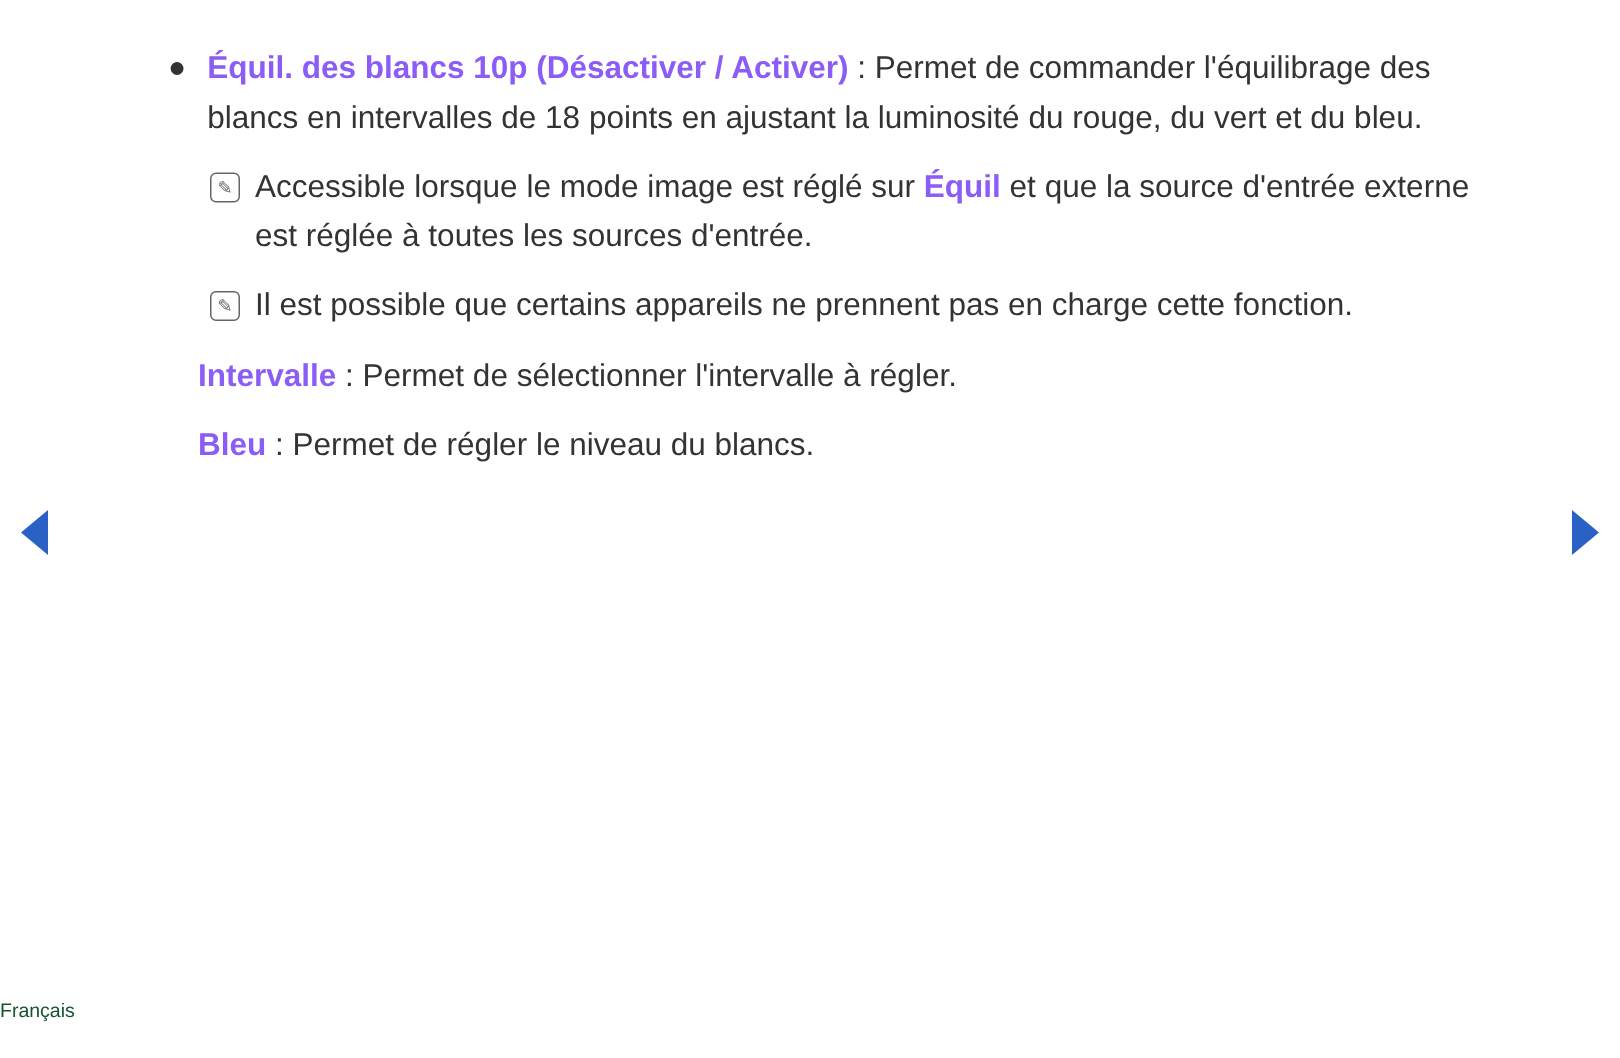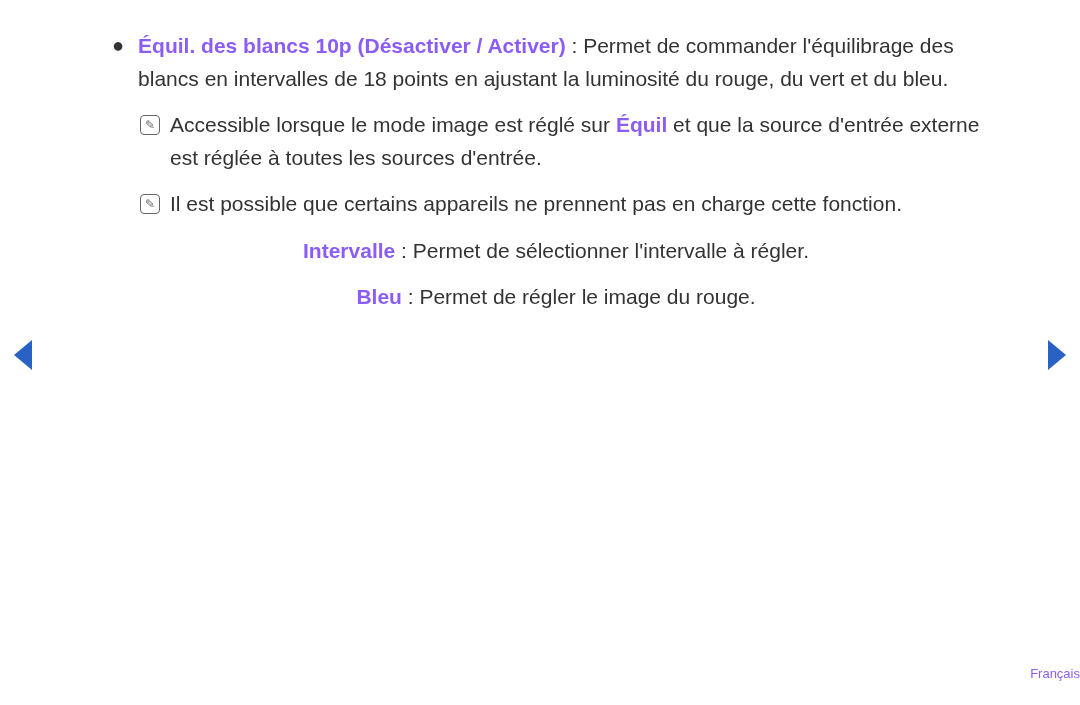--- a/index.html
+++ b/index.html
@@ -56,21 +56,20 @@
       margin-top: 6px;
       flex-shrink: 0;
       color: #666;
     }
     .note-text {
       flex: 1;
     }
     .def-row {
       margin-left: 32px;
       margin-bottom: 14px;
-      text-align: center;
     }
     .nav-arrow {
       position: absolute;
       top: 340px;
       font-size: 0;
       cursor: pointer;
     }
     .nav-arrow.left {
       left: 12px;
     }
@@ -79,23 +78,23 @@
     }
     .nav-arrow svg {
       width: 24px;
       height: 30px;
     }
     .footer {
       position: absolute;
       bottom: 24px;
       left: 0;
       right: 0;
-      text-align: right;
+      text-align: left;
       font-size: 13px;
-      color: #8b5cf6;
+      color: #14532d;
     }
   </style>
 </head>
 <body>
 
 <div class="content">
 
   <div class="bullet-row">
     <div class="bullet">●</div>
     <div class="bullet-text">
@@ -113,21 +112,21 @@
   <div class="note-row">
     <span class="note-icon">✎</span>
     <div class="note-text">Il est possible que certains appareils ne prennent pas en charge cette fonc­tion.</div>
   </div>
 
   <div class="def-row">
     <span class="highlight">Intervalle</span><span> : Permet de sélectionner l'intervalle à régler.</span>
   </div>
 
   <div class="def-row">
-    <span class="highlight">Bleu</span><span> : Permet de régler le image du rouge.</span>
+    <span class="highlight">Bleu</span><span> : Permet de régler le niveau du blancs.</span>
   </div>
 
 
 
 
 </div>
 
 <div class="nav-arrow left">
   <svg viewBox="0 0 24 30">
     <polygon points="20,0 20,30 2,15" fill="#2962c4"></polygon>

